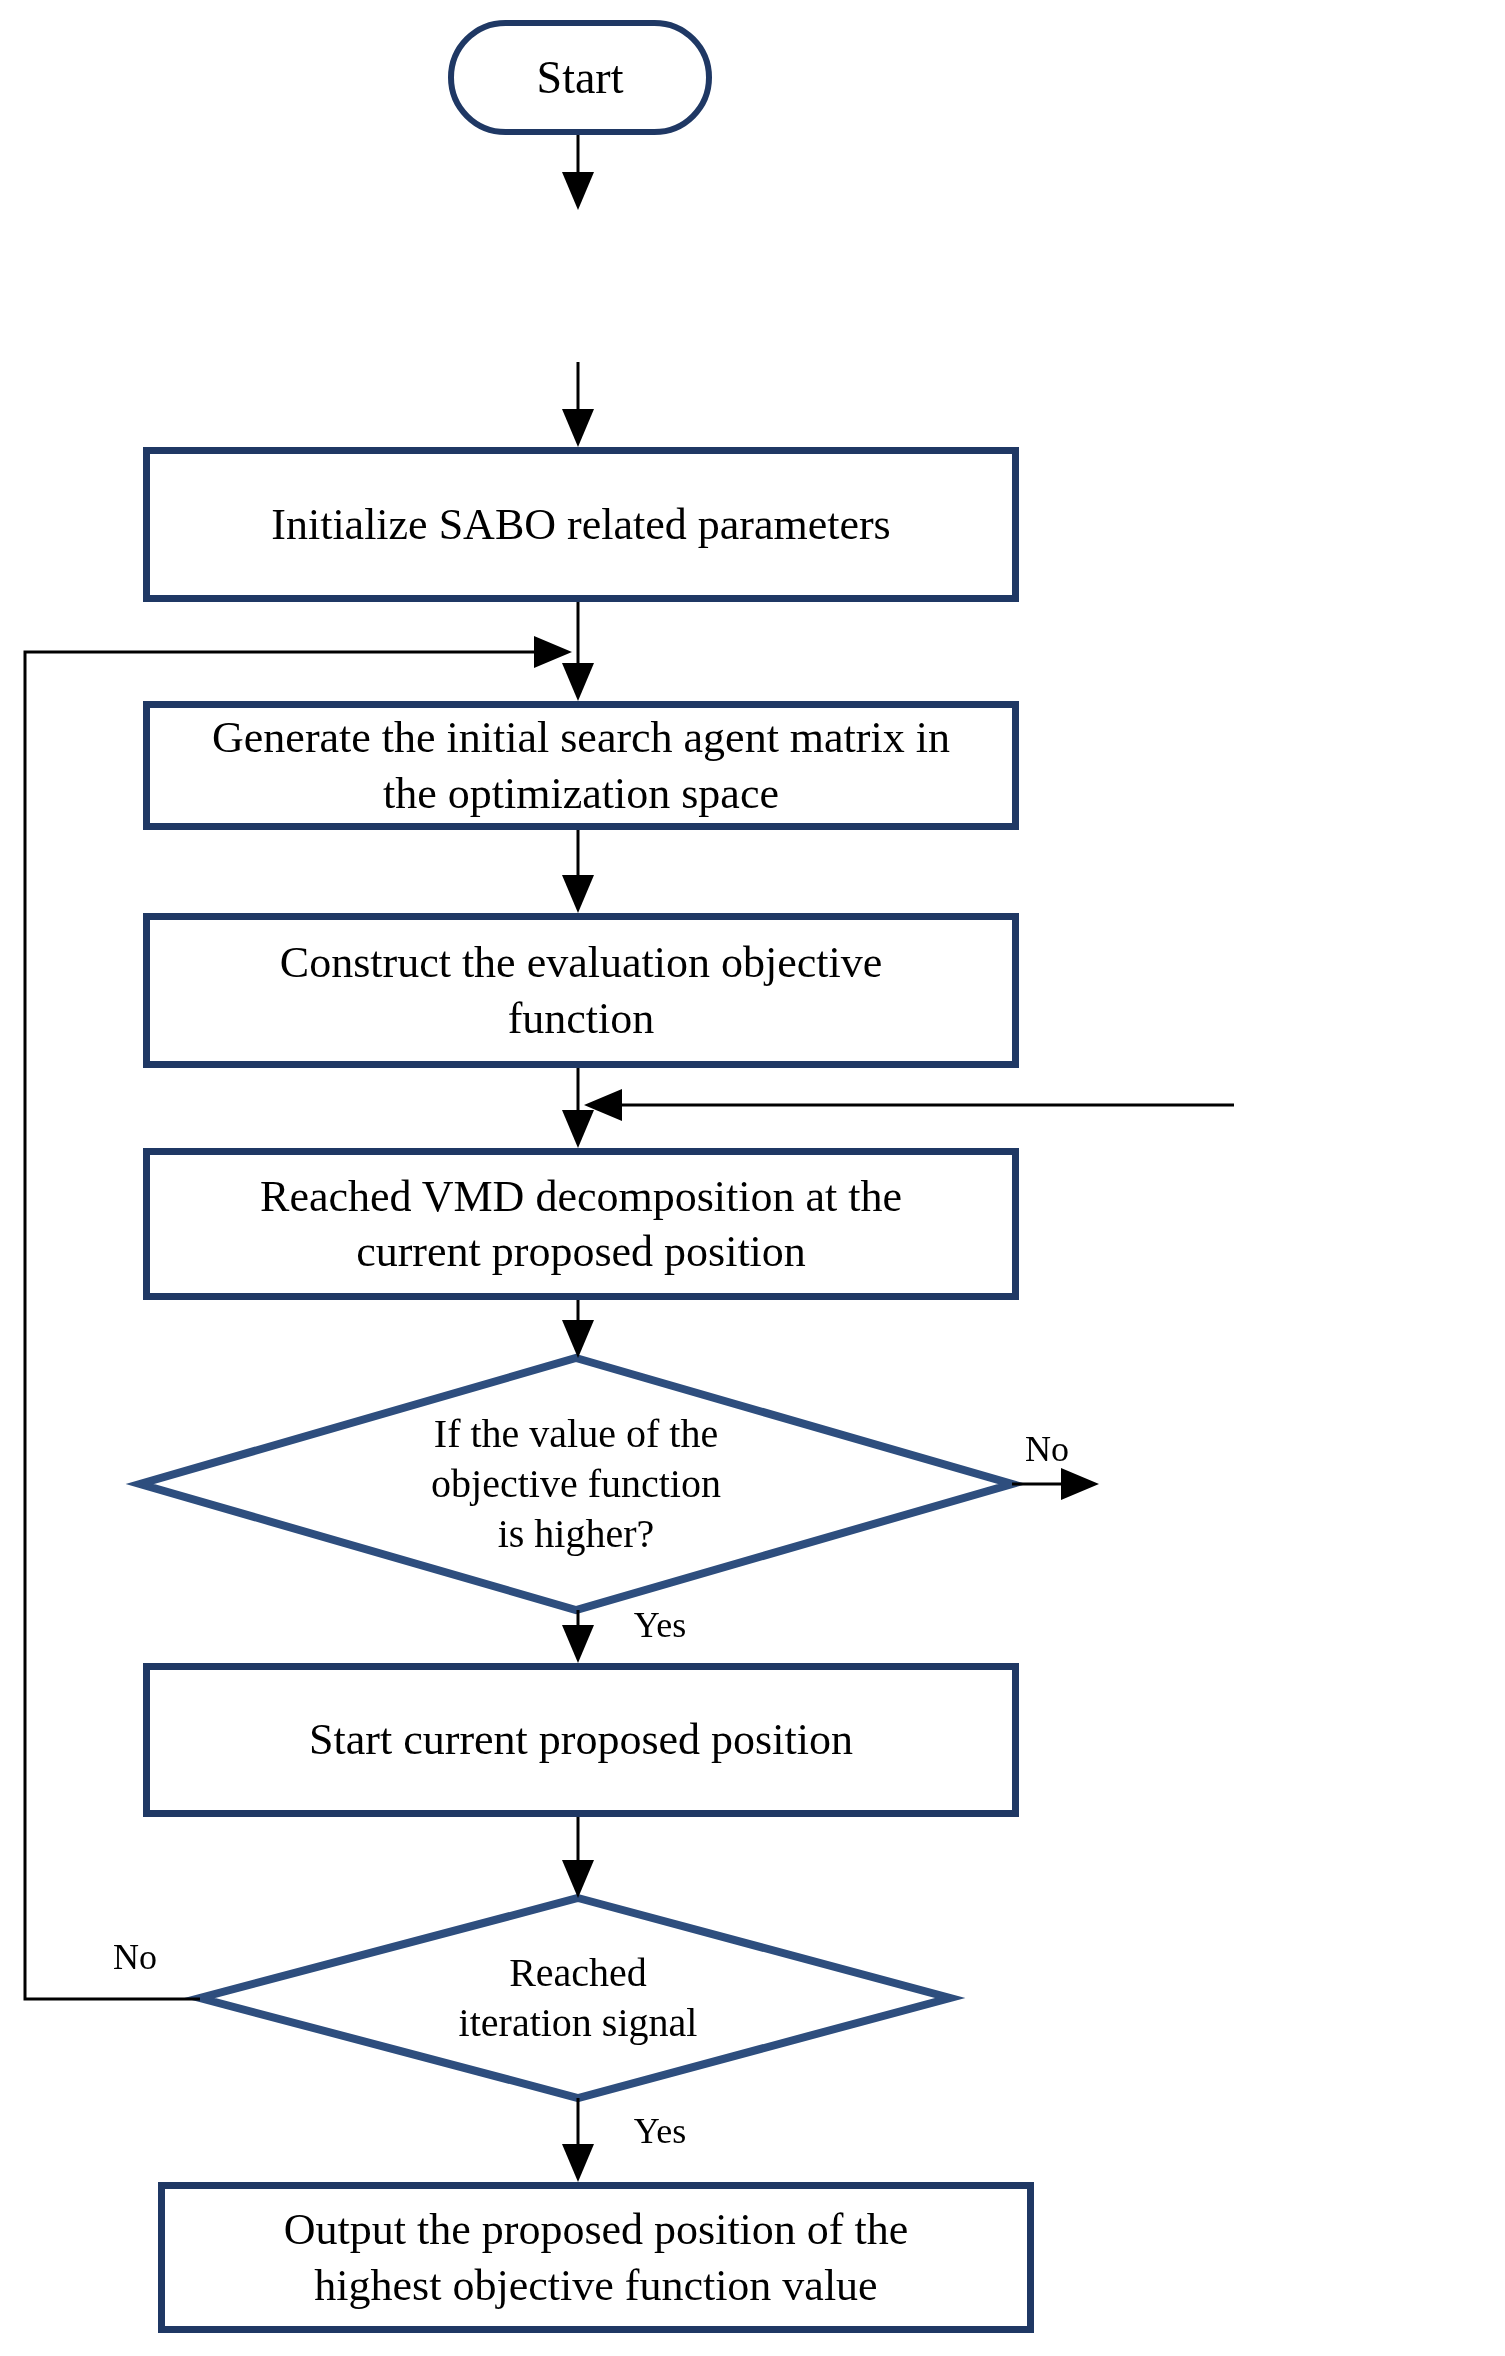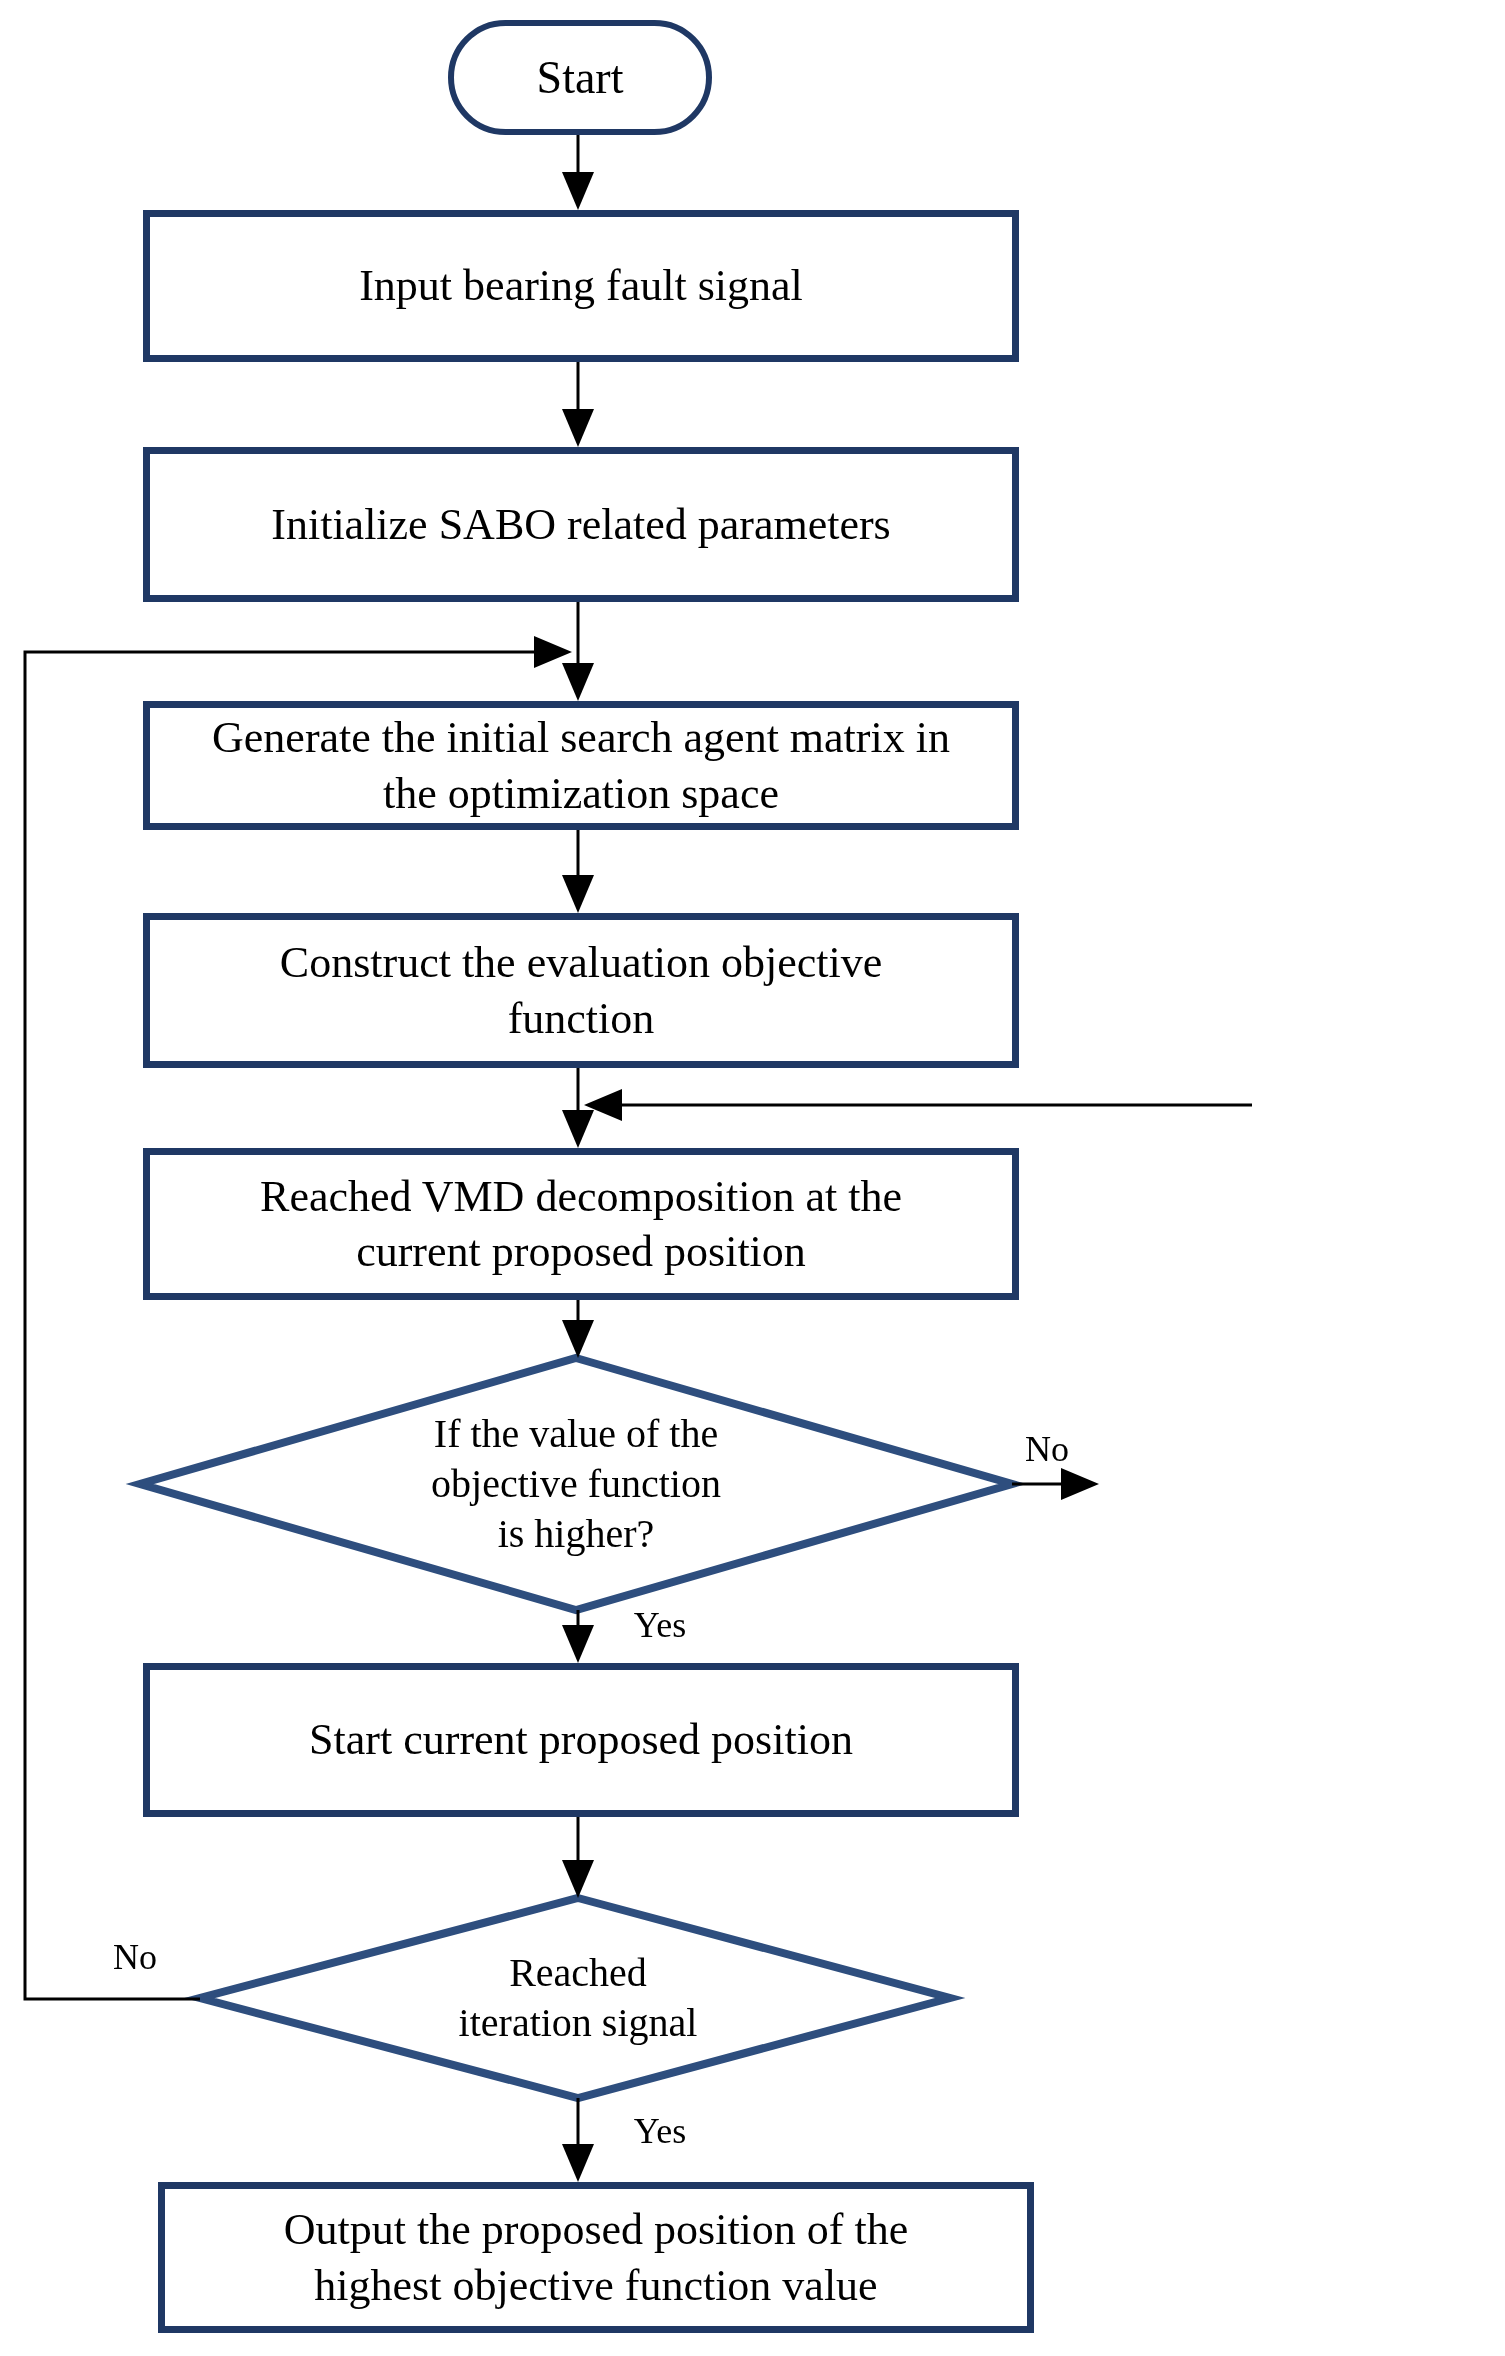--- a/index.html
+++ b/index.html
@@ -4,21 +4,20 @@
 <style>
   html, body { margin: 0; padding: 0; background: #ffffff; }
   .canvas {
     position: relative;
     width: 1234px;
     height: 2356px;
     background: var(--background, #ffffff);
     font-family: "Liberation Serif", "DejaVu Serif", serif;
     color: var(--text, #000000);
     overflow: hidden;
-    padding-left: 18px;
   }
   svg.edges {
     position: absolute;
     left: 0; top: 0;
     width: 1505px; height: 2356px;
     z-index: 1;
   }
   .edge {
     stroke: var(--arrow, #000000);
     stroke-width: 3;
@@ -113,23 +112,20 @@
     <polygon class="arrowhead" points="562,1860 594,1860 578,1898"></polygon>
 
     <path class="edge" d="M578 2098 L578 2172"></path>
     <polygon class="arrowhead" points="562,2144 594,2144 578,2182"></polygon>
   </svg>
 
   <div class="node stadium" style="left:448px; top:20px; width:264px; height:115px;">
     <span>Start</span>
   </div>
 
-  <div class="node" style="left:143px; top:210px; width:876px; height:152px;">
-    <span>Input bearing fault signal</span>
-  </div>
 
   <div class="node" style="left:143px; top:447px; width:876px; height:155px;">
     <span>Initialize SABO related parameters</span>
   </div>
 
   <div class="node" style="left:143px; top:701px; width:876px; height:129px;">
     <span>Generate the initial search agent matrix in
 the optimization space</span>
   </div>
 

